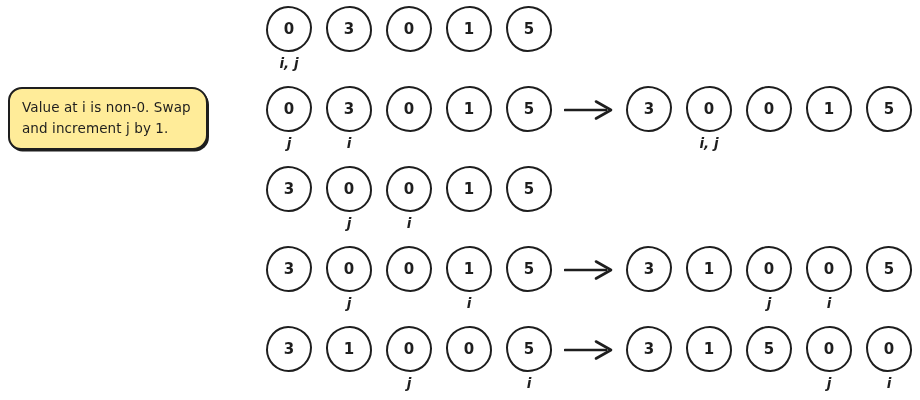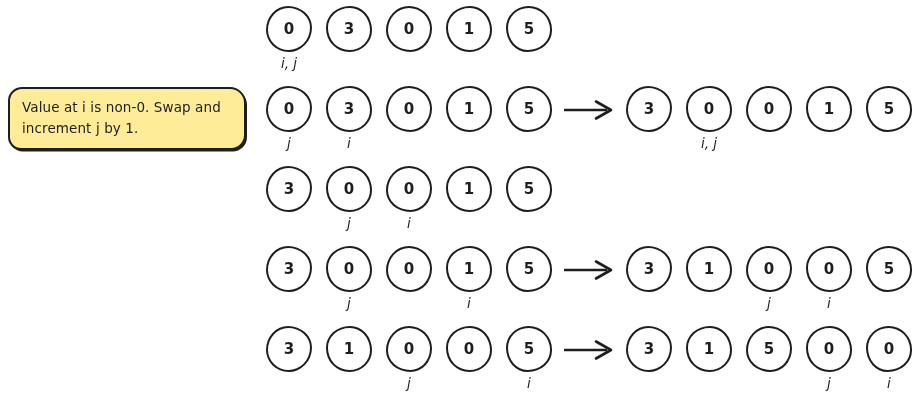--- a/index.html
+++ b/index.html
@@ -15,21 +15,21 @@
     height: 400px;
     background: var(--bg);
     font-family: "DejaVu Sans", "Liberation Sans", sans-serif;
     color: var(--stroke);
     overflow: hidden;
   }
   .note {
     position: absolute;
     left: 8px;
     top: 87px;
-    width: 238px;
+    width: 200px;
     min-height: 62px;
     background: var(--note-fill);
     border: 2px solid var(--stroke);
     border-radius: 14px 16px 15px 13px;
     box-shadow: 1.5px 2px 0 -0.5px var(--stroke);
     padding: 8px 12px 9px 12px;
     font-size: 13.5px;
     line-height: 1.55;
     letter-spacing: 0.1px;
   }
@@ -62,21 +62,21 @@
   .cell:nth-child(3n) .circle { border-radius: 50% 50% 47% 53% / 53% 49% 51% 47%; }
   .cell:nth-child(5n) .circle { border-radius: 49% 51% 53% 47% / 48% 52% 47% 53%; }
   .num {
     font-size: 15px;
     font-weight: bold;
   }
   .ptr {
     margin-top: 3px;
     height: 18px;
     font-size: 13.5px;
-    font-weight: normal;
+    font-weight: bold;
     font-style: italic;
     white-space: nowrap;
   }
   .arrowbox {
     width: 74px;
     display: flex;
     justify-content: center;
     margin-top: 11px;
     flex: none;
   }

